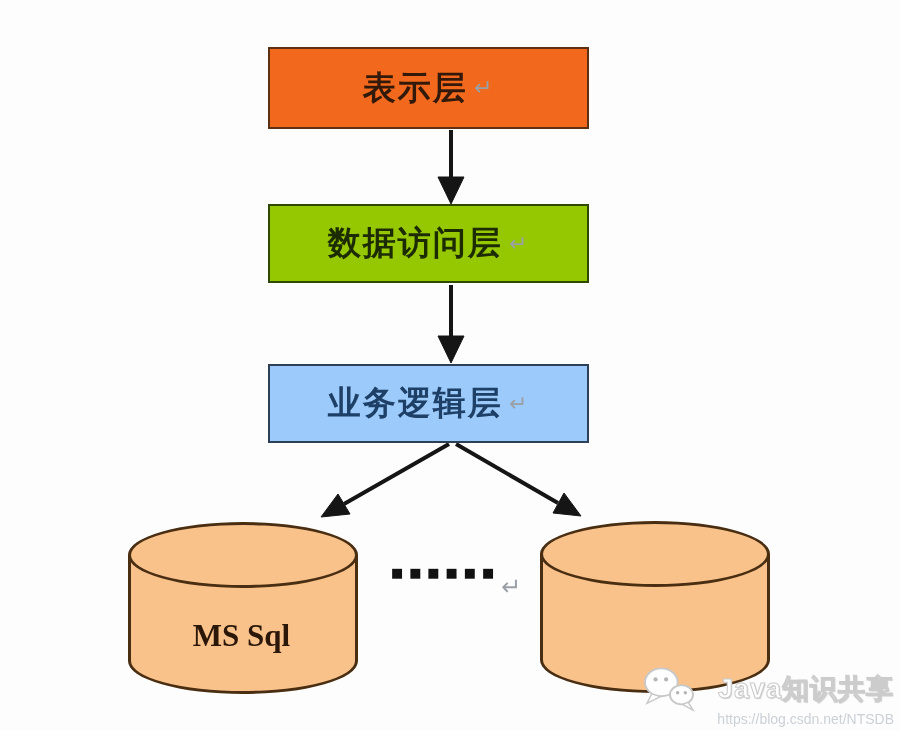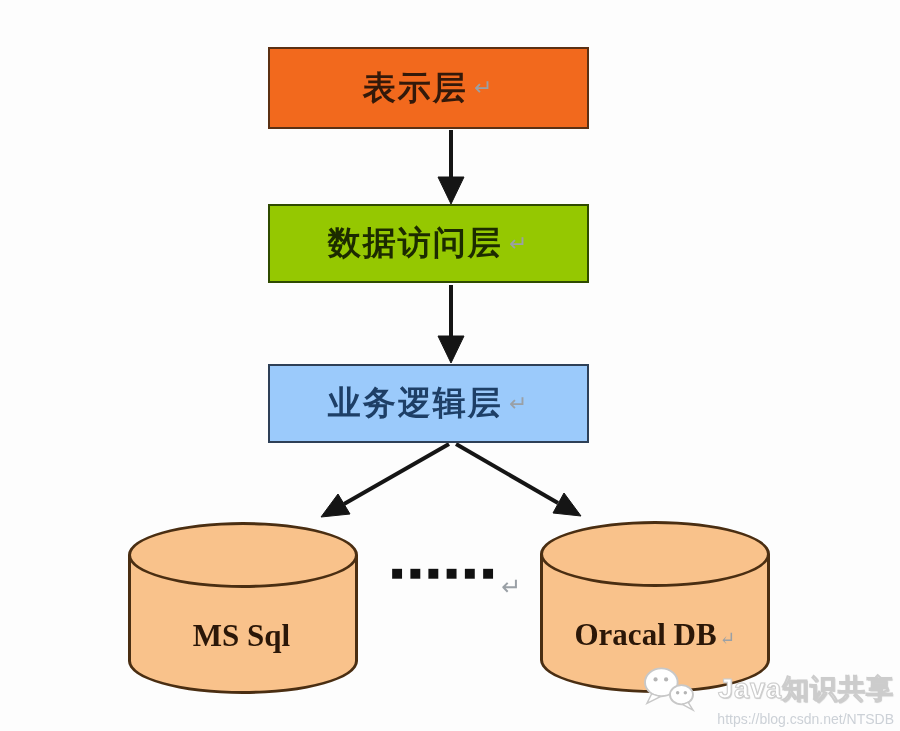--- a/index.html
+++ b/index.html
@@ -213,23 +213,20 @@
   </div>
 
   <div class="ellipsis">
     <span>▪▪▪▪▪▪</span><span class="ret">↵</span>
   </div>
 
   <div class="cylinder cyl-oracle">
     <div class="cyl-bottom"></div>
     <div class="cyl-body"></div>
     <div class="cyl-top"></div>
-    <div class="cyl-label">
-      <span>Oracal DB</span><span class="ret">↵</span>
-    </div>
   </div>
 
   <div class="watermark">
     <div class="watermark-row">
       <svg width="58" height="48" viewBox="0 0 60 50" xmlns="http://www.w3.org/2000/svg">
         <ellipse cx="22" cy="18" rx="17" ry="14.5" fill="#ffffff" stroke="#c8c8c8" stroke-width="2"></ellipse>
         <path d="M12 30 L7 40 L21 33 Z" fill="#ffffff" stroke="#c8c8c8" stroke-width="1.5"></path>
         <circle cx="16" cy="15" r="2.2" fill="#b5b5b5"></circle>
         <circle cx="27" cy="15" r="2.2" fill="#b5b5b5"></circle>
         <ellipse cx="43" cy="31" rx="12" ry="10" fill="#ffffff" stroke="#c8c8c8" stroke-width="2"></ellipse>

